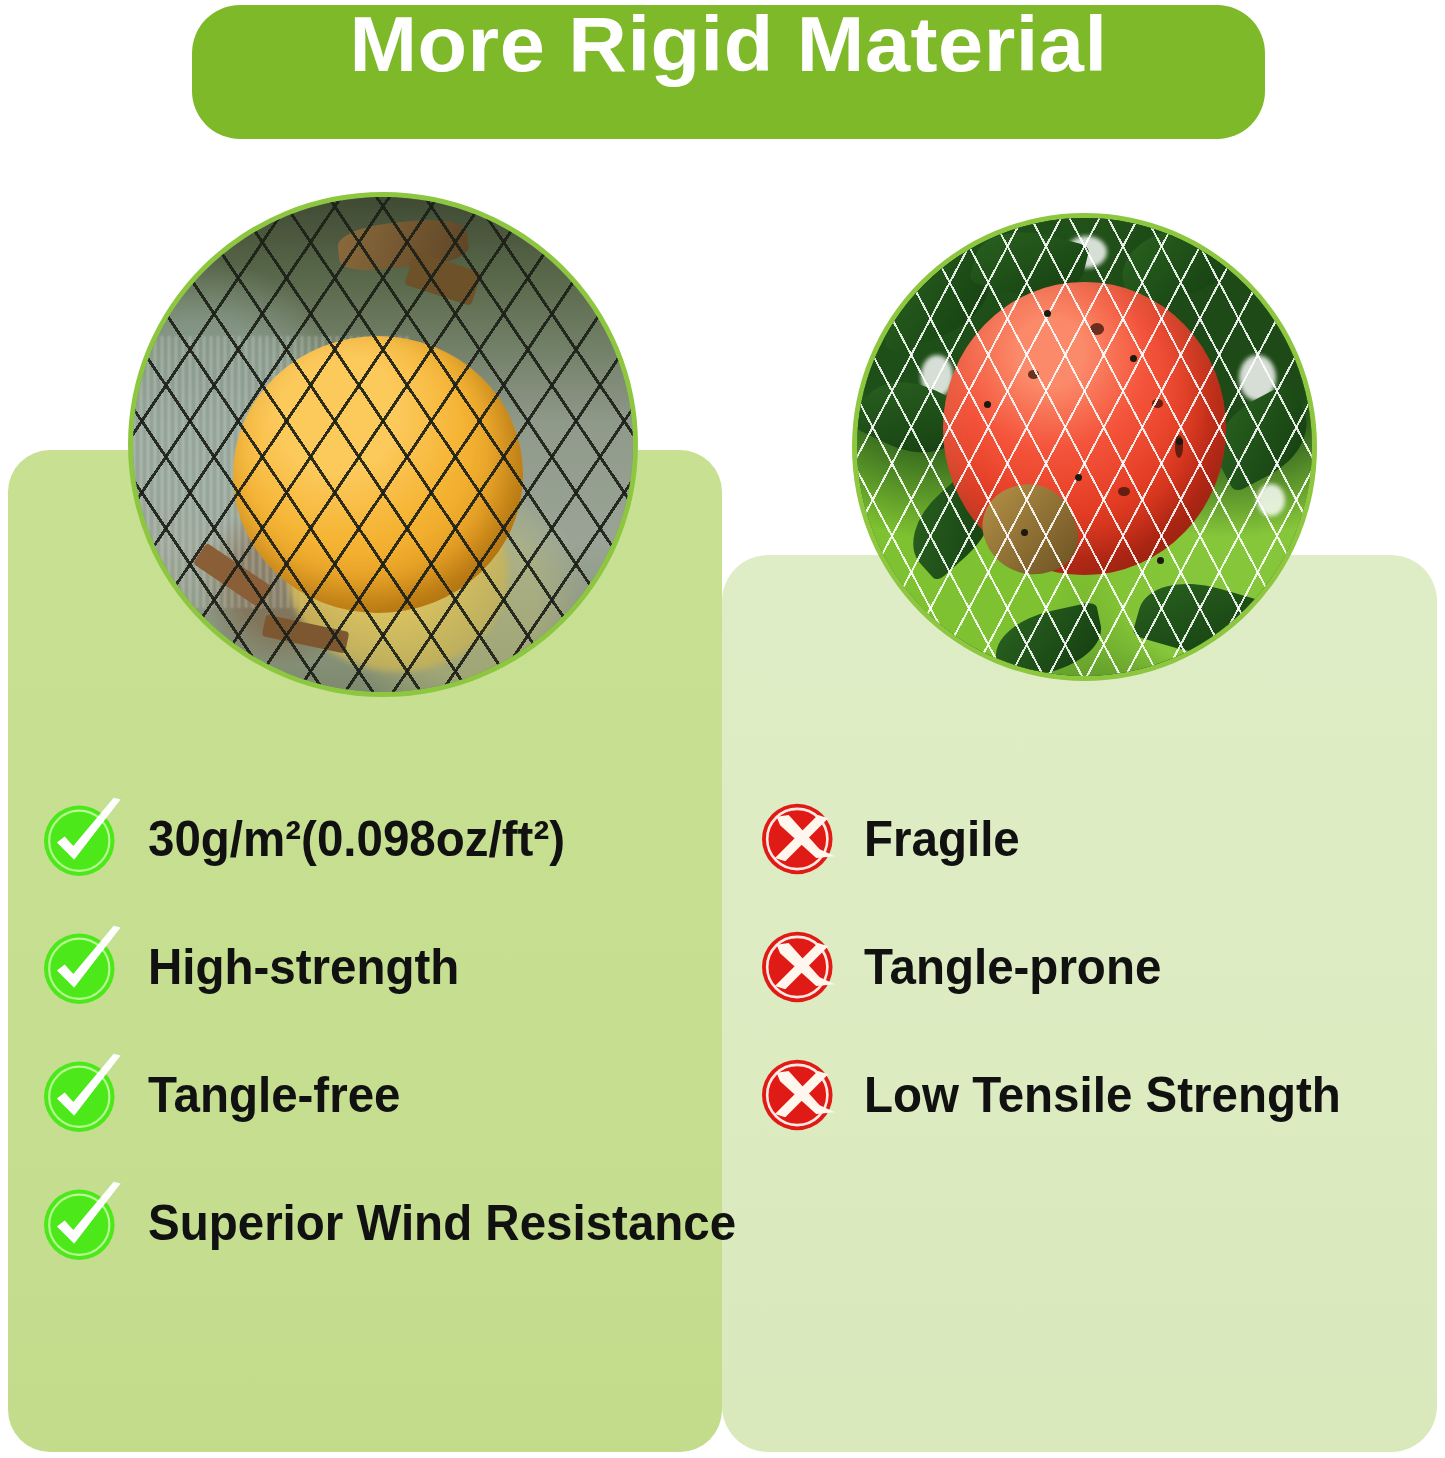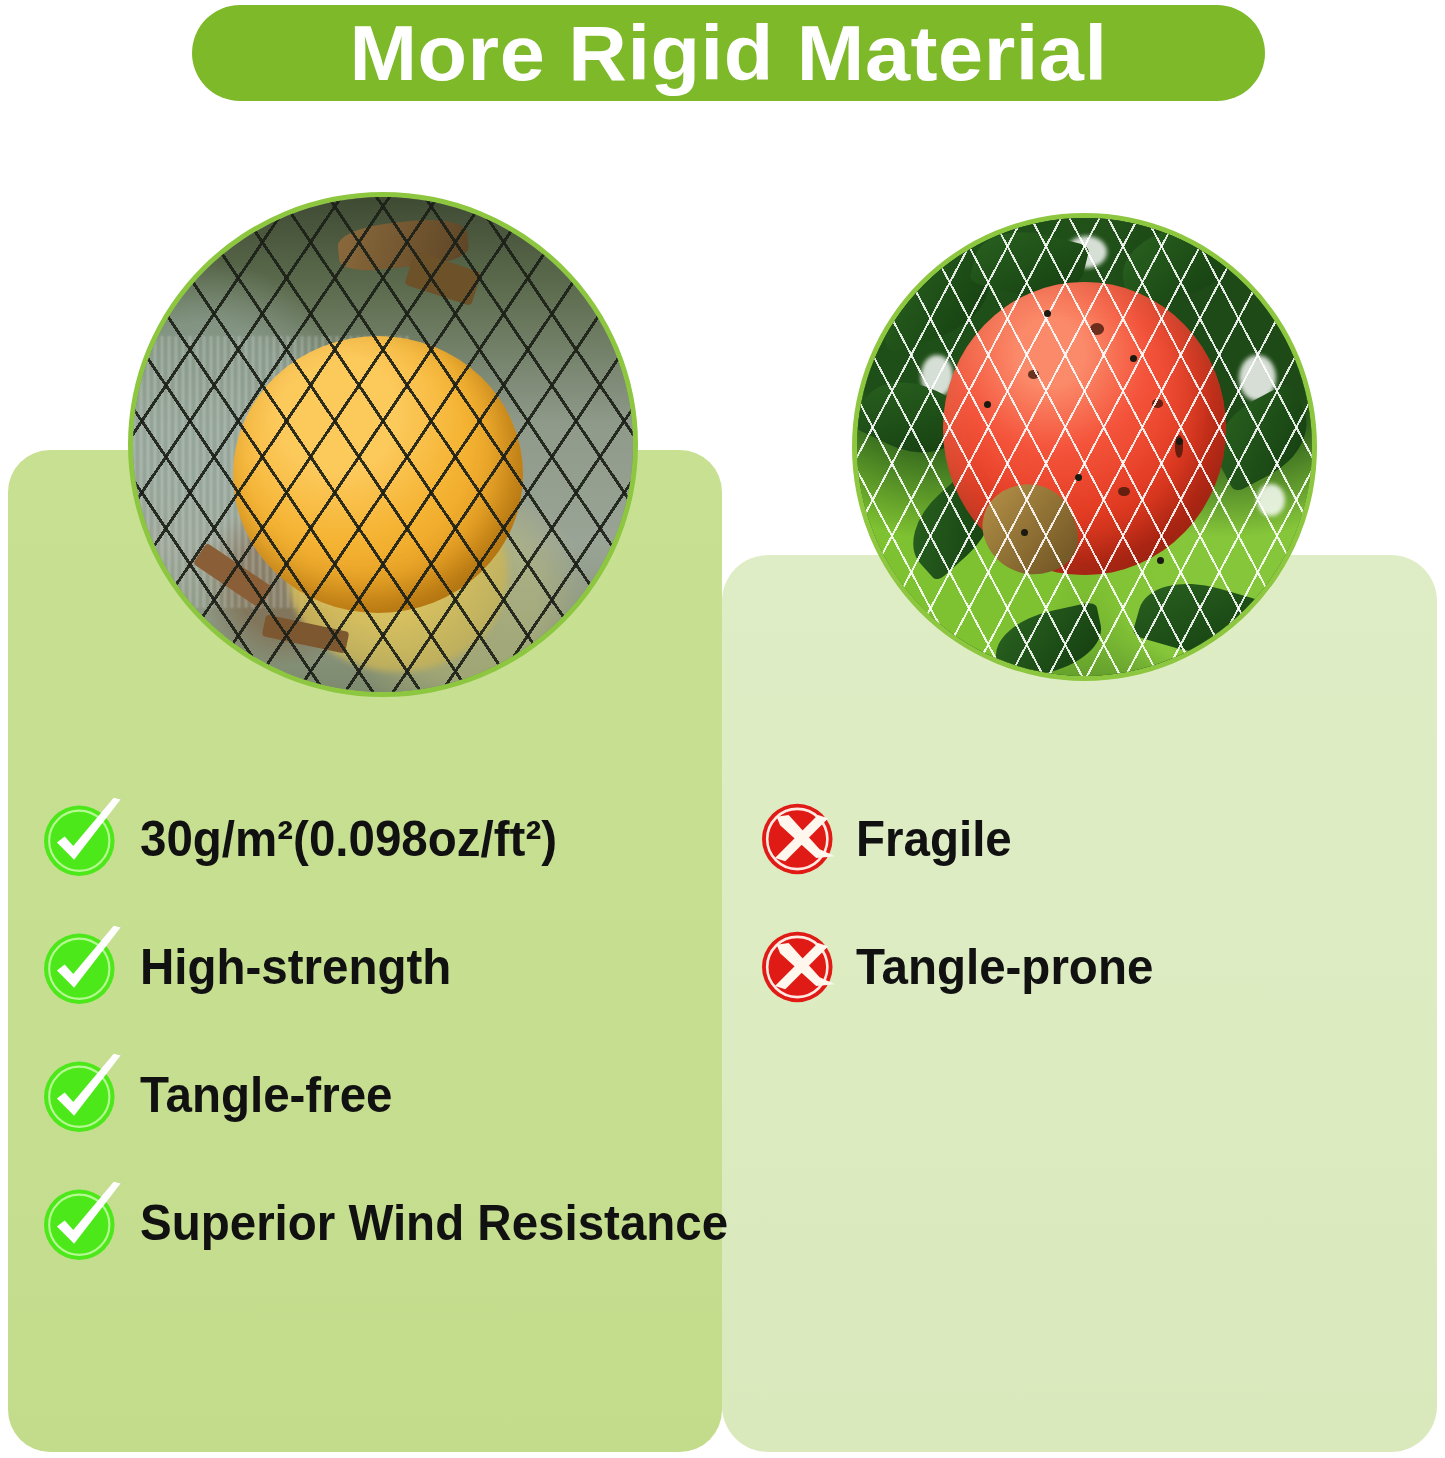--- a/index.html
+++ b/index.html
@@ -14,25 +14,25 @@
     overflow: hidden;
     font-family: "Liberation Sans", sans-serif;
   }
 
   
   .banner {
     position: absolute;
     left: 192px;
     top: 5px;
     width: 1073px;
-    height: 96px;
+    height: 134px;
     background: #7DB928;
     border-radius: 48px;
     display: flex;
-    align-items: center;
+    align-items: flex-start;
     justify-content: center;
   }
   .banner-title {
     color: #ffffff;
     font-family: "Liberation Sans", sans-serif;
     font-size: 78px;
     font-weight: bold;
     letter-spacing: 0.5px;
     line-height: 1;
     white-space: nowrap;
@@ -228,20 +228,21 @@
     position: absolute;
   }
   .list-left  { left: 38px;  top: 775px; width: 670px; }
   .list-right { left: 756px; top: 775px; width: 670px; }
 
   .row {
     position: relative;
     height: 128px;
     display: flex;
     align-items: center;
+    gap: 8px;
   }
   .row-icon {
     position: relative;
     width: 86px;
     height: 86px;
     flex: 0 0 86px;
   }
   .row-icon svg { display: block; width: 86px; height: 86px; overflow: visible; }
   .row-label {
     font-family: "Liberation Sans", sans-serif;
@@ -374,13 +375,24 @@
     <span class="row-icon">
       <svg viewBox="0 0 100 100">
         <circle cx="48" cy="50" r="41" fill="#E01B16"></circle>
         <circle cx="48" cy="50" r="35" fill="none" stroke="#FFE9E3" stroke-width="3"></circle>
         <path d="M24 24 L38 22 L74 62 L92 70 L70 72 L28 34 Z" fill="#FFF6EE"></path>
         <path d="M72 22 L84 26 L34 76 L22 72 Z" fill="#FFF6EE"></path>
       </svg>
     </span>
     <span class="row-label">Tangle-prone</span>
   </div>
+  <div class="row">
+    <span class="row-icon">
+      <svg viewBox="0 0 100 100">
+        <circle cx="48" cy="50" r="41" fill="#E01B16"></circle>
+        <circle cx="48" cy="50" r="35" fill="none" stroke="#FFE9E3" stroke-width="3"></circle>
+        <path d="M24 24 L38 22 L74 62 L92 70 L70 72 L28 34 Z" fill="#FFF6EE"></path>
+        <path d="M72 22 L84 26 L34 76 L22 72 Z" fill="#FFF6EE"></path>
+      </svg>
+    </span>
+    <span class="row-label">Low Tensile Strength</span>
+  </div>
 </div>
 
 </body></html>

